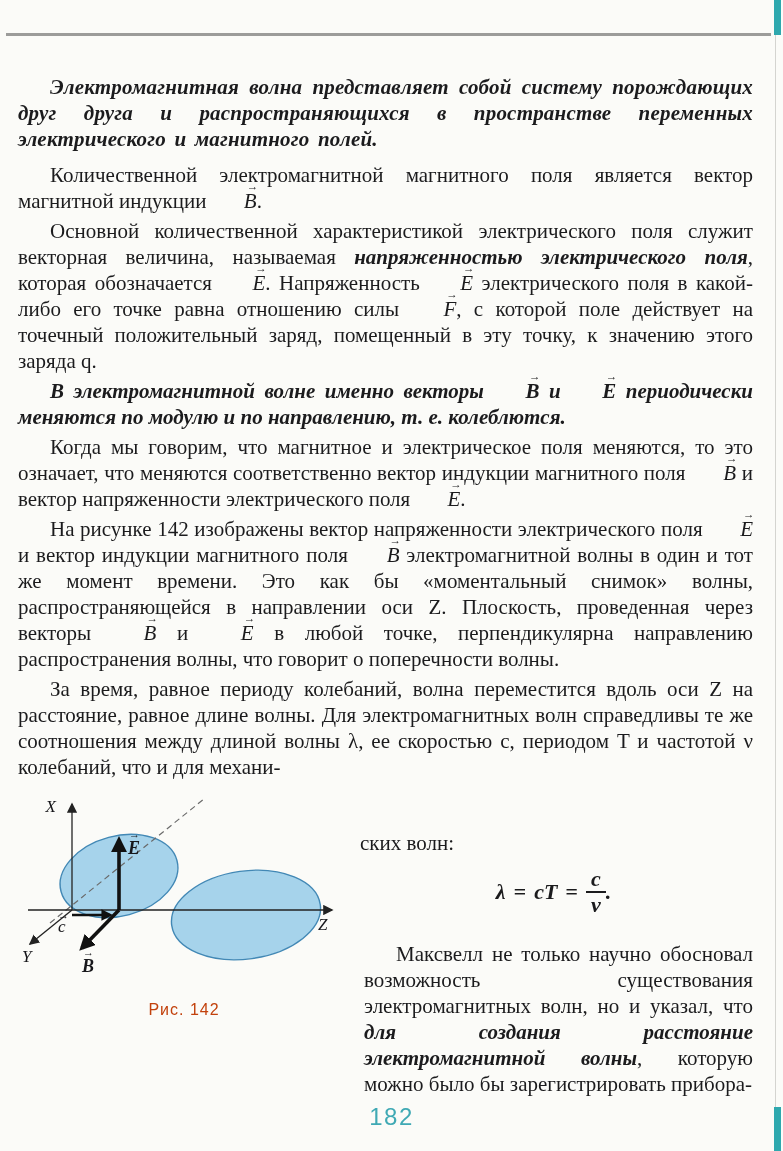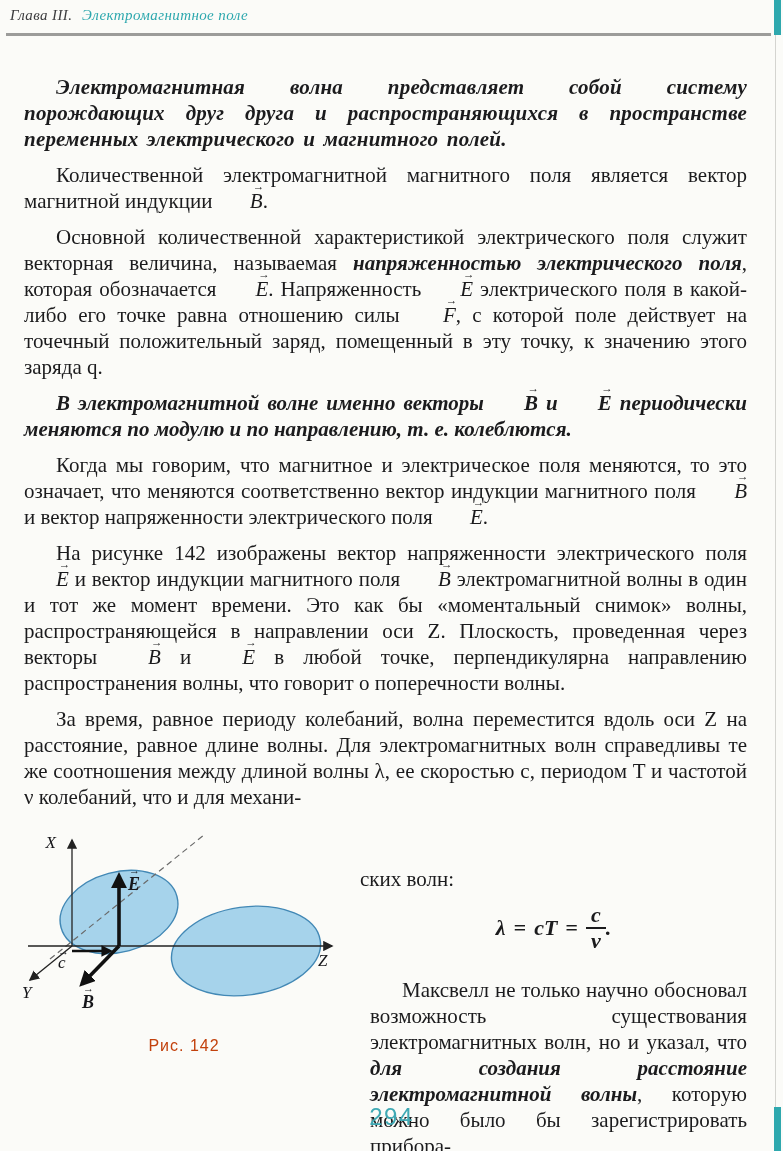--- a/index.html
+++ b/index.html
@@ -12,21 +12,21 @@
   .edge-line{position:absolute;top:0;bottom:0;right:7px;width:1px;background:#d4d4d0;}
   .edge-top{position:absolute;top:0;right:2px;width:7px;height:35px;background:#2ea8ae;}
   .edge-bot{position:absolute;bottom:0;right:2px;width:7px;height:44px;background:#2ea8ae;}
   
   .running-head{position:absolute;top:7px;left:10px;font-size:15px;font-style:italic;white-space:nowrap;}
   .running-head .chapter{color:#3c3c3e;letter-spacing:.4px;}
   .running-head .chapter-title{color:#2ea8ae;margin-left:6px;letter-spacing:.4px;}
   .rule{position:absolute;top:33px;left:6px;right:12px;height:3px;background:#9c9c9a;}
   
   .content{position:absolute;top:44px;left:14px;right:26px;}
-  .para{margin:10px;text-indent:32px;text-align:justify;font-size:21px;line-height:26px;}
+  .para{margin:4px;text-indent:32px;text-align:justify;font-size:21px;line-height:26px;}
   .lead{margin-top:30px;margin-bottom:10px;word-spacing:3px;letter-spacing:.2px;}
   .seg-i{}
   .seg-bi{font-style:italic;font-weight:bold;}
   .seg-v,.seg-bv{font-style:italic;position:relative;display:inline-block;}
   .seg-bv{font-weight:bold;}
   .seg-v::before,.seg-bv::before{
     content:"\2192";position:absolute;top:-0.62em;left:55%;transform:translateX(-50%);
     font-size:.55em;font-style:normal;line-height:1;
   }
   
@@ -59,24 +59,20 @@
 </style>
 </head>
 <body>
 
 <div class="page">
 
   <div class="edge-line"></div>
   <div class="edge-top"></div>
   <div class="edge-bot"></div>
 
-  <header class="running-head">
-    <span class="chapter">Глава III.</span>
-    <span class="chapter-title">Электромагнитное поле</span>
-  </header>
   <div class="rule"></div>
 
   <main class="content">
     <p class="para lead"><span class="seg-bi">Электромагнитная волна представляет собой систему порождающих друг друга и распространяющихся в пространстве переменных электрического и магнитного полей.</span></p>
     <p class="para"><span>Количественной электромагнитной </span><span class="seg-i">магнитного поля</span><span> является вектор магнитной индукции </span><span class="seg-v">B</span><span>.</span></p>
     <p class="para"><span>Основной количественной характеристикой </span><span class="seg-i">электрического поля</span><span> служит векторная величина, называемая </span><span class="seg-bi">напряженностью электрического поля</span><span>, которая обозначается </span><span class="seg-v">E</span><span>. </span><span class="seg-i">Напряженность </span><span class="seg-v">E</span><span class="seg-i"> электрического поля в какой-либо его точке равна отношению силы </span><span class="seg-v">F</span><span class="seg-i">, с которой поле действует на точечный положительный заряд, помещенный в эту точку, к значению этого заряда </span><span class="seg-i">q</span><span class="seg-i">.</span></p>
     <p class="para"><span class="seg-bi">В электромагнитной волне именно векторы </span><span class="seg-bv">B</span><span class="seg-bi"> и </span><span class="seg-bv">E</span><span class="seg-bi"> периодически меняются по модулю и по направлению, т. е. колеблются.</span></p>
     <p class="para"><span>Когда мы говорим, что магнитное и электрическое поля меняются, то это означает, что меняются соответственно вектор индукции магнитного поля </span><span class="seg-v">B</span><span> и вектор напряженности электрического поля </span><span class="seg-v">E</span><span>.</span></p>
     <p class="para"><span>На рисунке 142 изображены вектор напряженности электрического поля </span><span class="seg-v">E</span><span> и вектор индукции магнитного поля </span><span class="seg-v">B</span><span> электромагнитной волны в один и тот же момент времени. Это как бы «моментальный снимок» волны, распространяющейся в направлении оси </span><span class="seg-i">Z</span><span>. Плоскость, проведенная через векторы </span><span class="seg-v">B</span><span> и </span><span class="seg-v">E</span><span> в любой точке, перпендикулярна направлению распространения волны, что говорит о поперечности волны.</span></p>
     <p class="para"><span>За время, равное периоду колебаний, волна переместится вдоль оси </span><span class="seg-i">Z</span><span> на расстояние, равное длине волны. Для электромагнитных волн справедливы те же соотношения между длиной волны </span><span class="seg-i">λ</span><span>, ее скоростью </span><span class="seg-i">c</span><span>, периодом </span><span class="seg-i">T</span><span> и частотой </span><span class="seg-i">ν</span><span> колебаний, что и для механи-</span></p>
@@ -126,14 +122,14 @@
 
         <div class="formula">
           <span>λ</span><span class="eq">=</span><span>cT</span><span class="eq">=</span><span class="frac"><span class="num">c</span><span class="den">ν</span></span><span>.</span>
         </div>
 
         <p class="para"><span>Максвелл не только научно обосновал возможность существования электромагнитных волн, но и указал, что </span><span class="seg-bi">для создания расстояние электромагнитной волны</span><span>, которую можно было бы зарегистрировать прибора-</span></p>
       </div>
     </div>
   </main>
 
-  <div class="pagenum">294</div>
+  <div class="pagenum">182</div>
 </div>
 
 </body></html>

